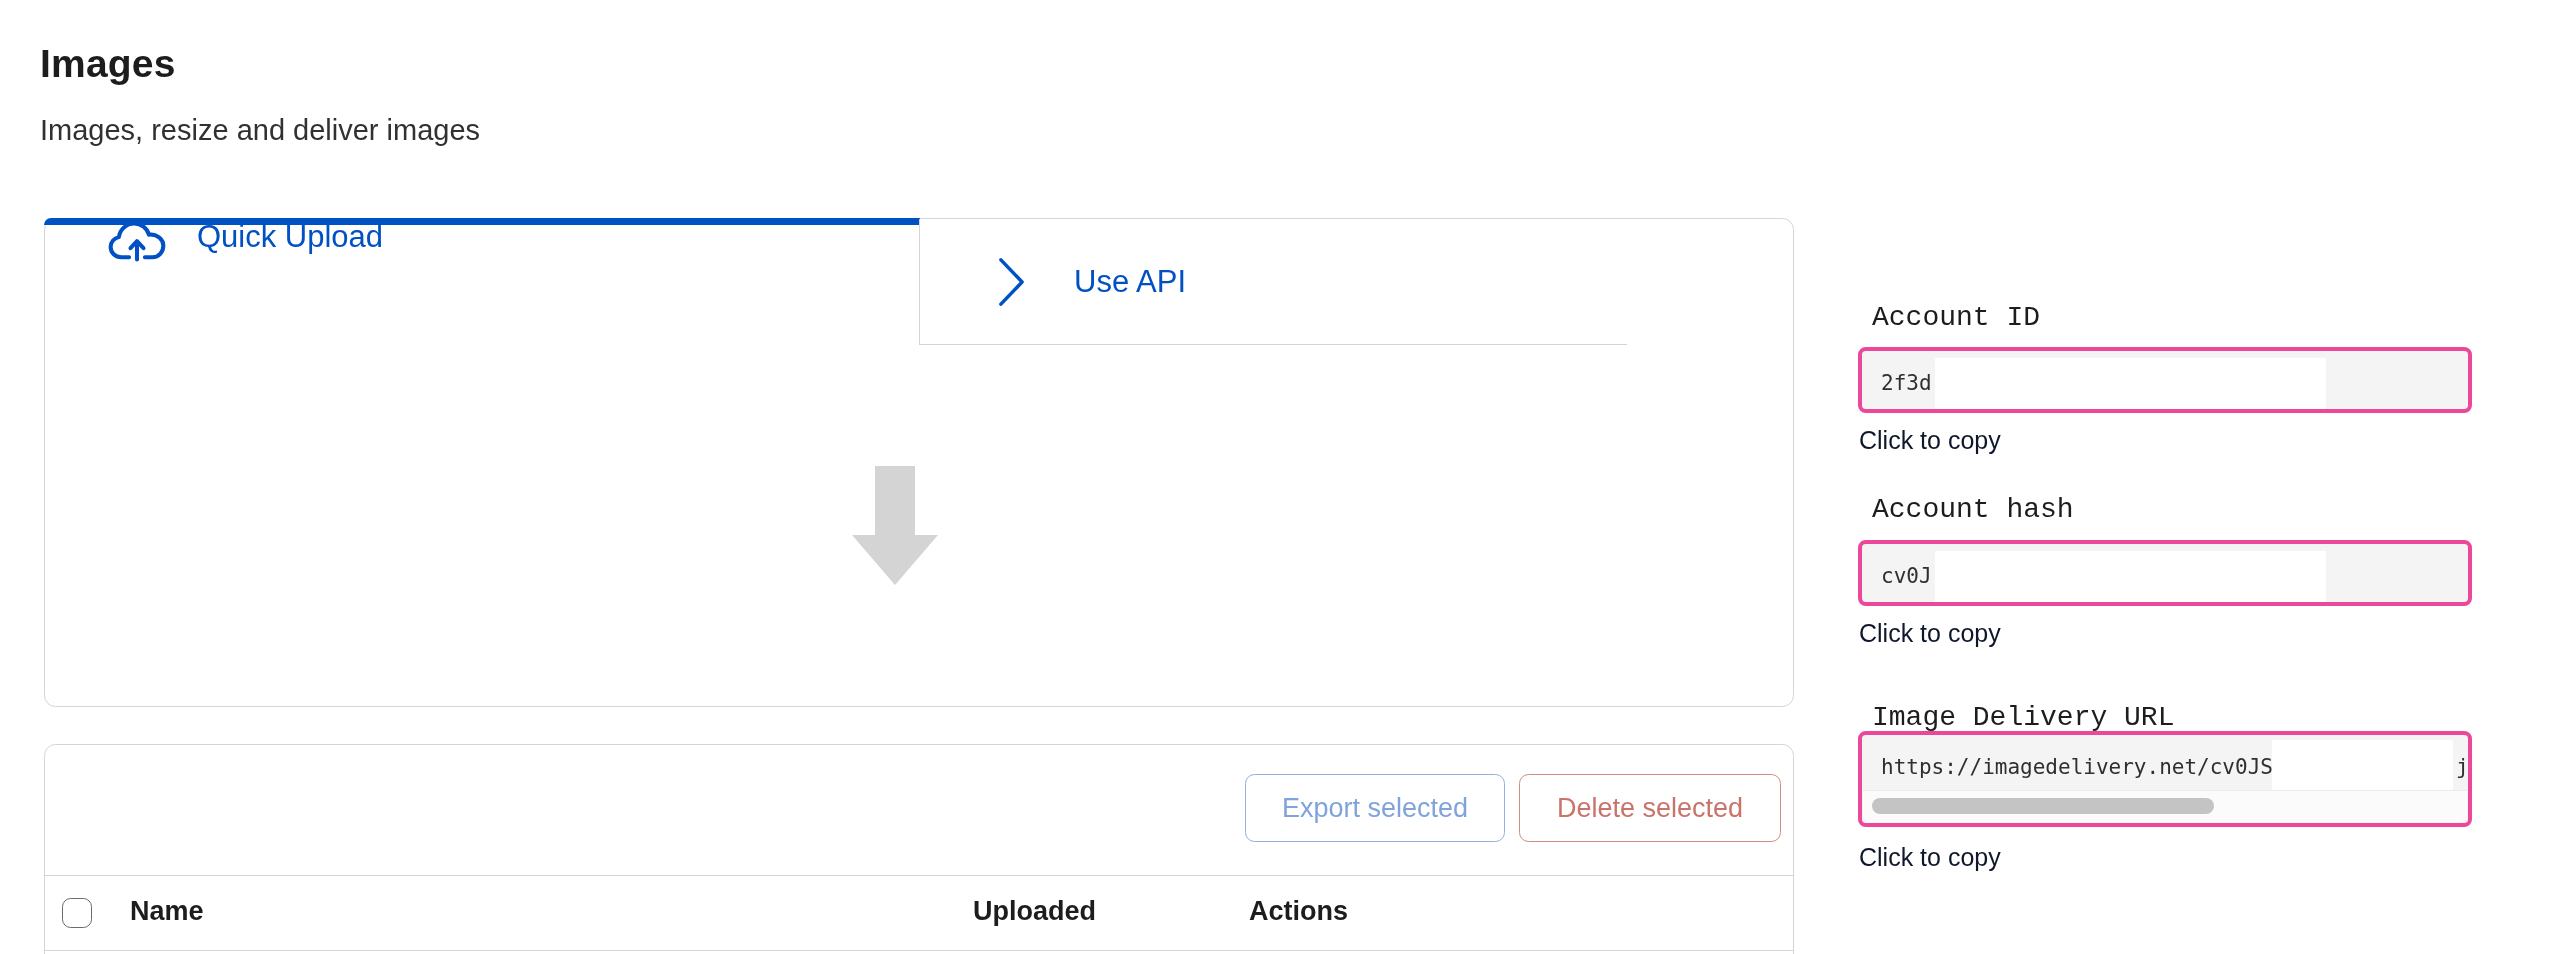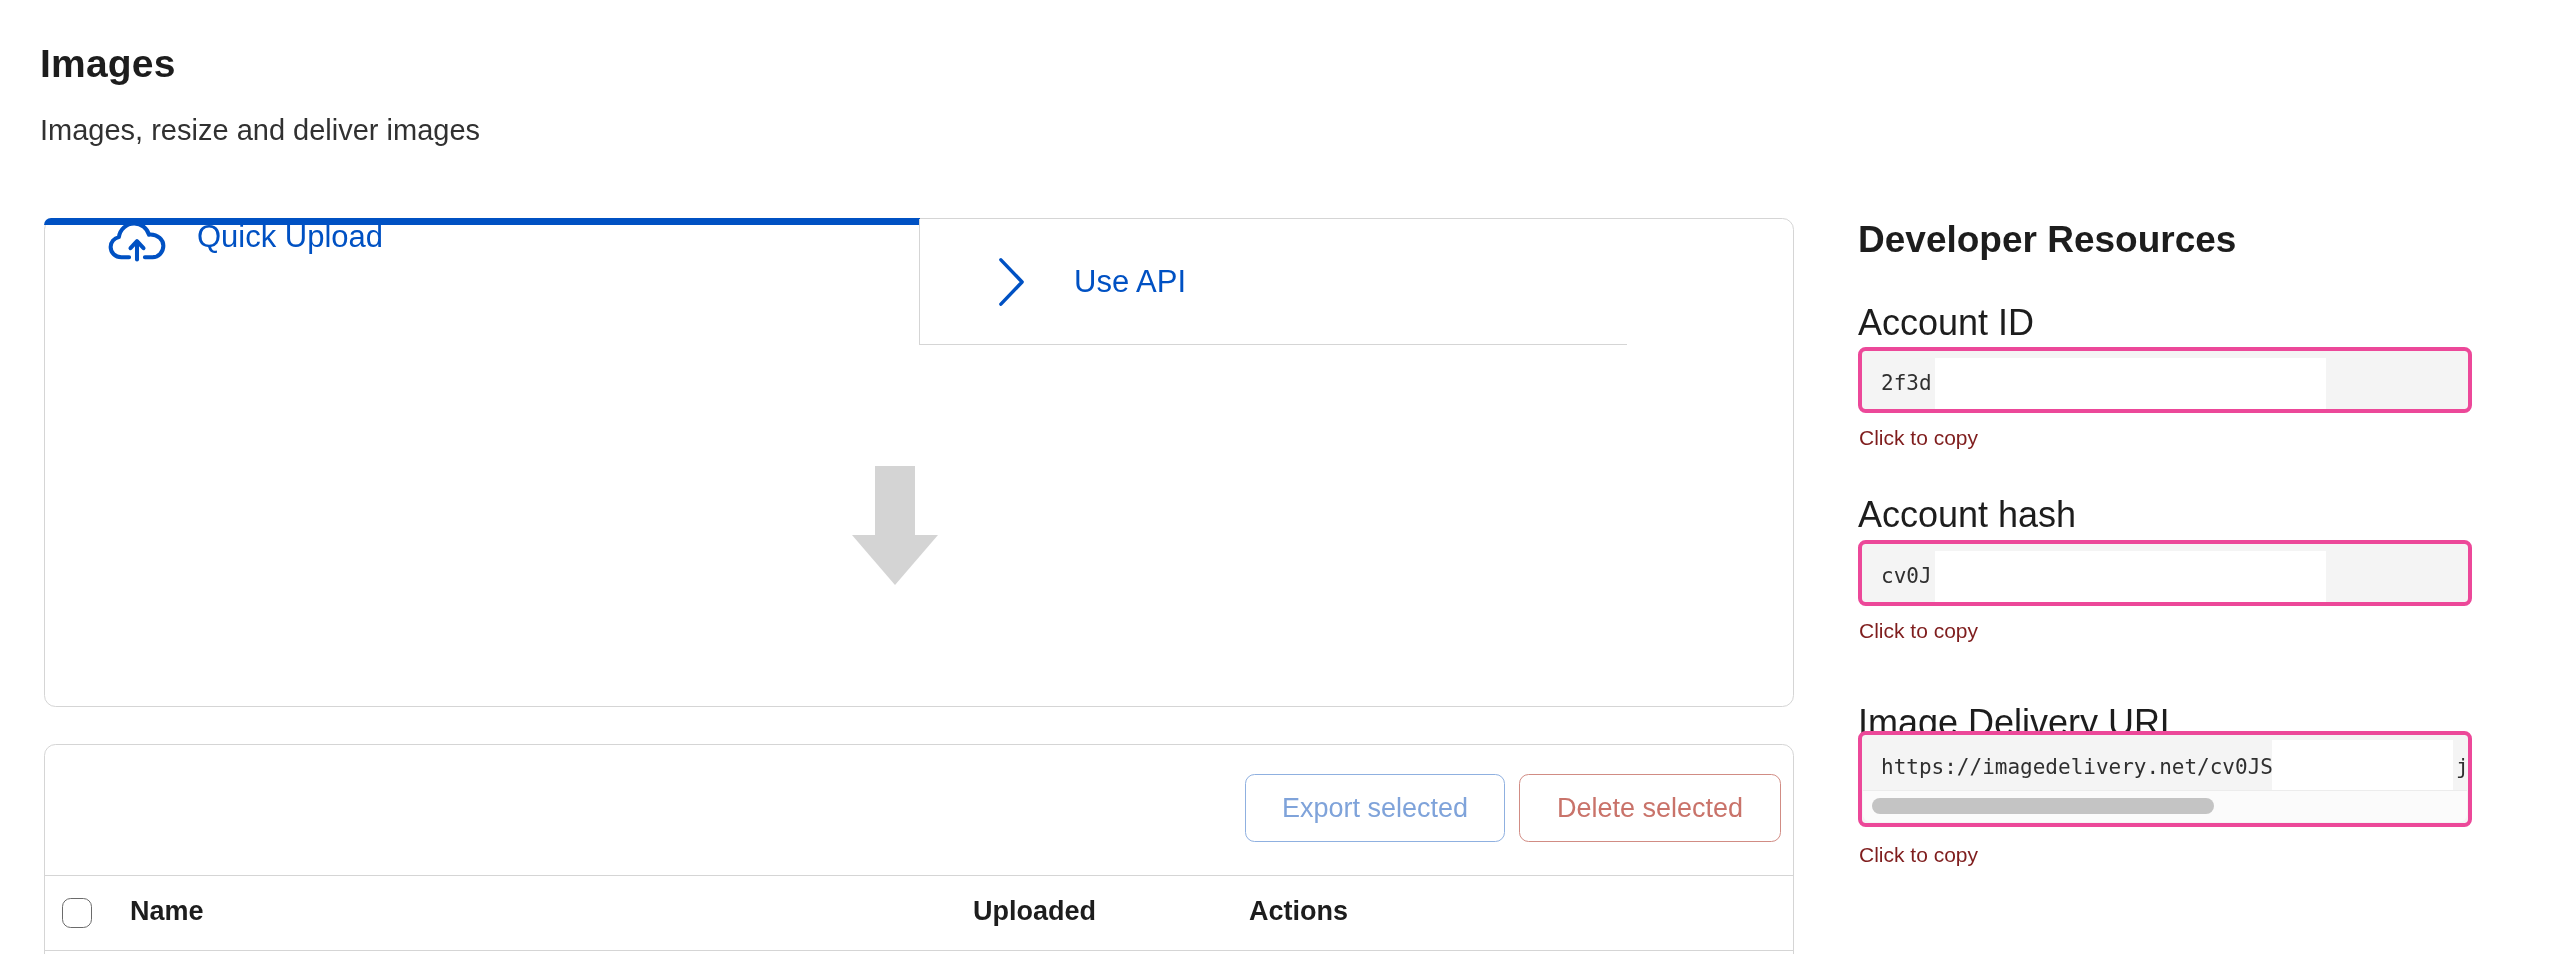--- a/index.html
+++ b/index.html
@@ -141,21 +141,21 @@
   #th-name     { left: 85px;  }
   #th-uploaded { left: 928px; }
   #th-actions  { left: 1204px;}
 
   
   #dev-panel { left: 1858px; top: 0; width: 614px; height: 954px; }
   #dev-title {
     left: 0; top: 219px;
     font-size: 37px; font-weight: 700; color: #1d1d1d;
   }
-  .dev-label { position: absolute; left: 0; font-size: 36px; color: #1d1d1d; }
+  .dev-label { position: absolute; left: 14px; font-size: 28px; color: #1d1d1d; font-family: Liberation Mono, monospace; }
   #label-account-id   { top: 302px; }
   #label-account-hash { top: 494px; }
   #label-delivery-url { top: 689px; margin-top: 13px; }
 
   .dev-field {
     position: absolute; left: 0;
     width: 614px;
     background: #f4f4f4;
     border: 4px solid #ec4899;
     border-radius: 7.7px;
@@ -196,21 +196,21 @@
     border-top: 1px solid #ececec;
     border-radius: 0 0 7.7px 7.7px;
   }
   #url-scrollbar-thumb {
     position: absolute; left: 8.7px; top: 6.7px;
     width: 342px; height: 16.4px;
     border-radius: 8.7px;
     background: #c4c4c4;
     cursor: pointer;
   }
-  .dev-helper { position: absolute; left: 1px; font-size: 21px; color: #7f1d1d; }
+  .dev-helper { position: absolute; left: 1px; font-size: 25px; color: #0f172a; }
   #helper-account-id   { top: 426px; }
   #helper-account-hash { top: 619px; }
   #helper-delivery-url { top: 843px; }
 
   .icon-svg { display: block; flex: 0 0 auto; }
 </style>
 </head>
 <body>
 
 <div class="abs" id="page-title">Images</div>
@@ -250,21 +250,20 @@
     <div class="th" id="th-uploaded">Uploaded</div>
     <div class="th" id="th-actions">Actions</div>
   </div>
   <div class="abs" id="table-toolbar">
     <div class="toolbar-btn" id="export-btn">Export selected</div>
     <div class="toolbar-btn" id="delete-btn">Delete selected</div>
   </div>
 </div>
 
 <div class="abs" id="dev-panel">
-  <div class="abs" id="dev-title">Developer Resources</div>
 
   <div class="dev-label" id="label-account-id">Account ID</div>
   <div class="dev-field" id="field-account-id">
     <span class="mono-value">2f3d</span>
     <span class="redaction"></span>
   </div>
   <div class="dev-helper" id="helper-account-id">Click to copy</div>
 
   <div class="dev-label" id="label-account-hash">Account hash</div>
   <div class="dev-field" id="field-account-hash">

